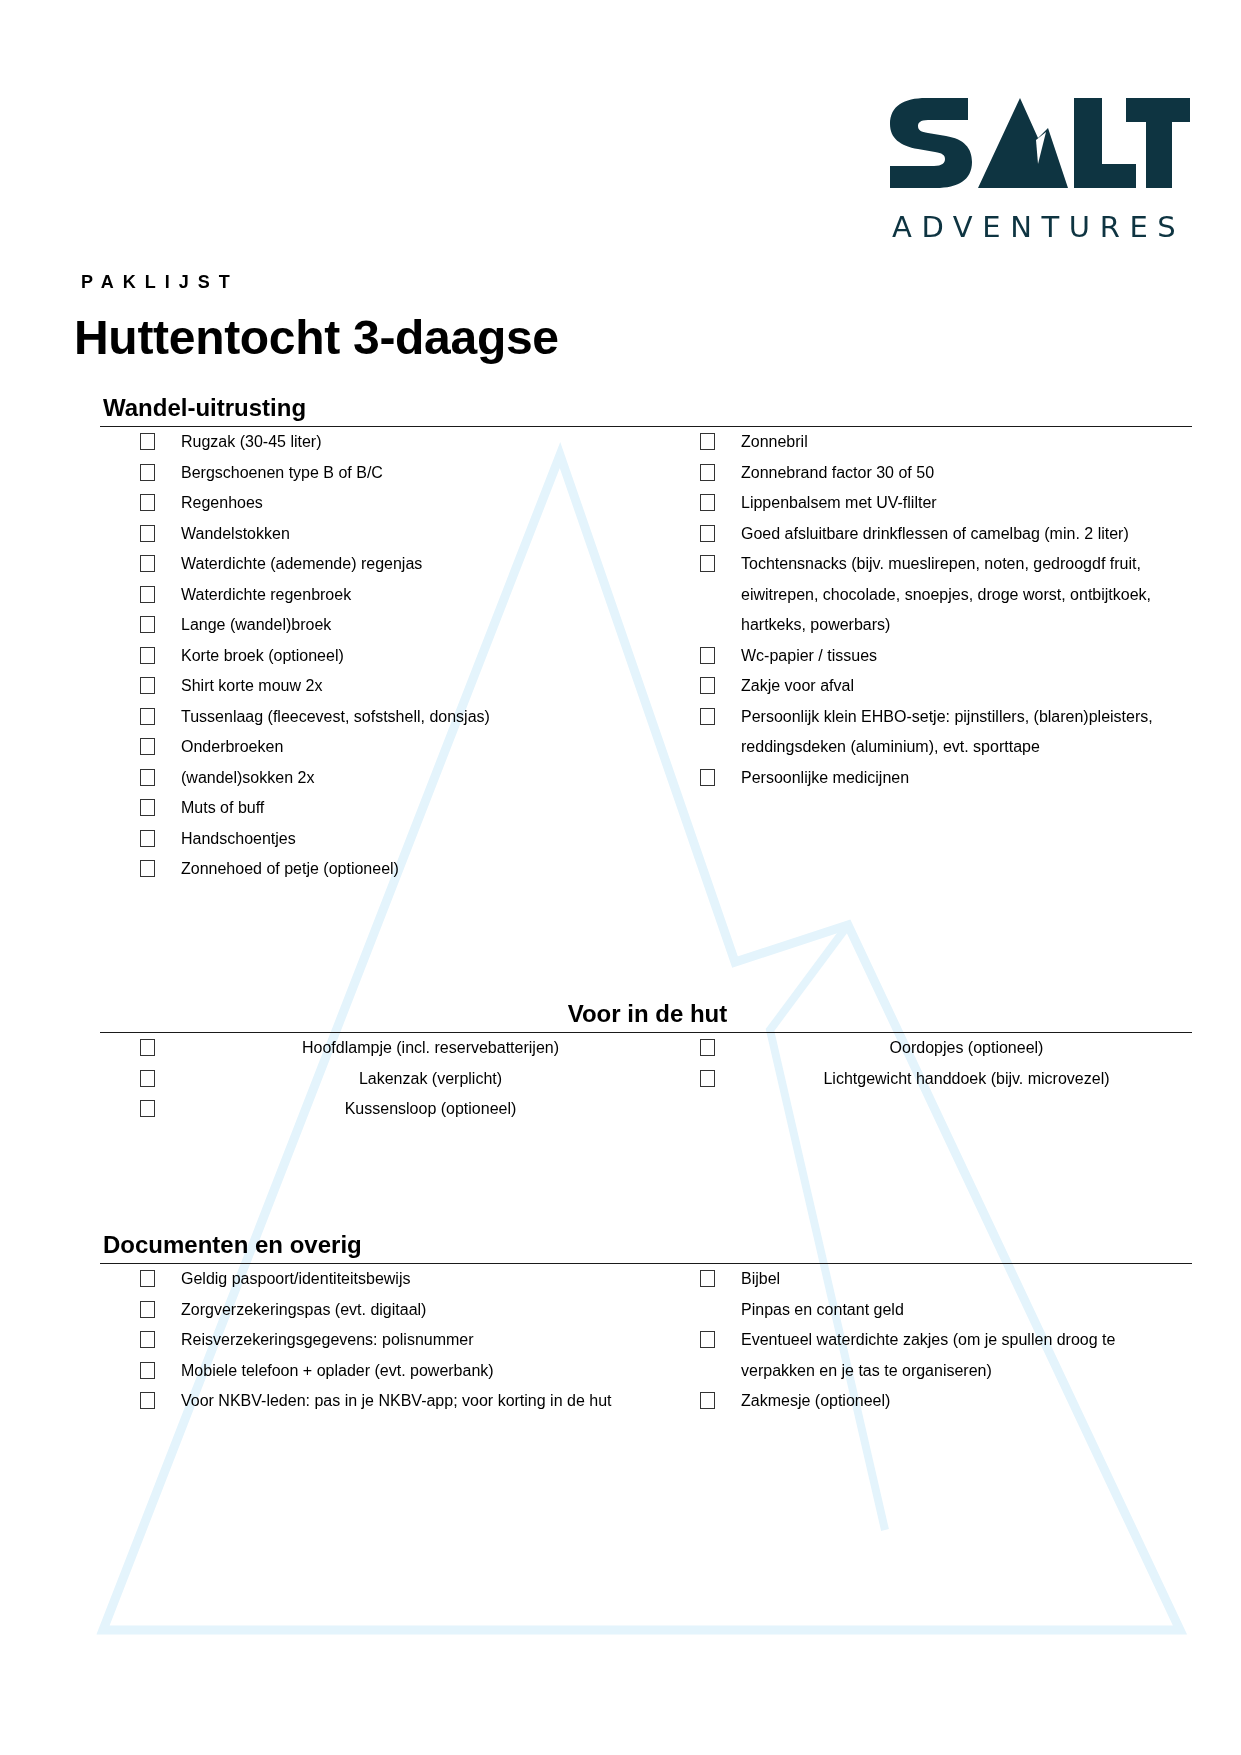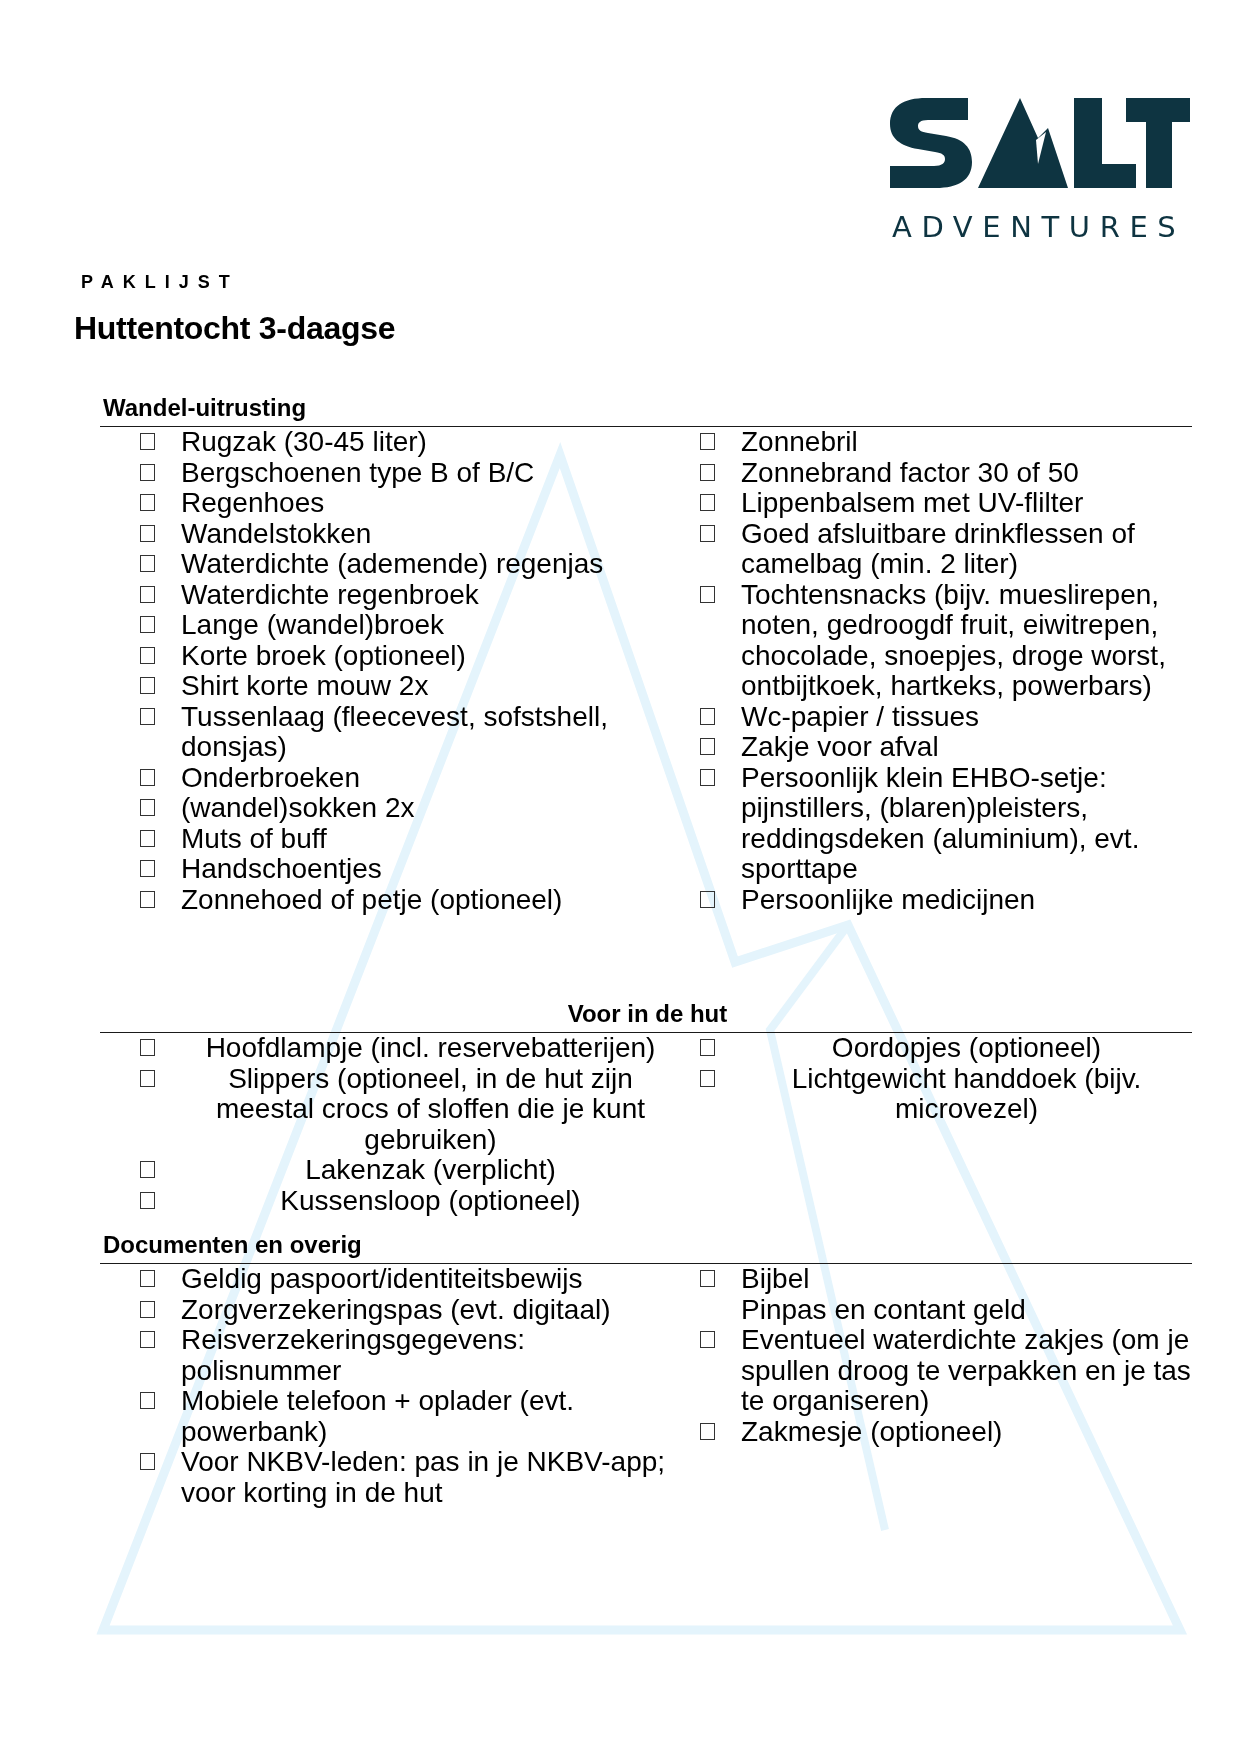--- a/index.html
+++ b/index.html
@@ -7,30 +7,30 @@
          font-family: "Liberation Sans", "DejaVu Sans", sans-serif; color: #000; }
   .watermark { position: absolute; left: 0; top: 0; width: 1241px; height: 1755px; z-index: 0; pointer-events: none; }
   .page { position: absolute; left: 0; top: 0; width: 1122px; height: 1755px; z-index: 1; }
 
   .logo { position: absolute; left: 890px; top: 96px; width: 300px; height: 150px; }
   .logo .salt { position: absolute; left: 0; top: 0; width: 300px; height: 94px; }
   .logo .adv { position: absolute; left: 2px; top: 114px; font-size: 29px; font-weight: 500;
                letter-spacing: 9.6px; color: #0e3441; font-family: "DejaVu Sans", sans-serif; white-space: nowrap; }
 
   .kicker { position: absolute; left: 75px; top: 272px; font-size: 18px; font-weight: 700; letter-spacing: 9px; margin-left: 6px; }
-  .title { position: absolute; left: 74px; top: 310px; font-size: 32px; font-weight: 700; letter-spacing: -0.3px; text-align: center; }
+  .title { position: absolute; left: 74px; top: 310px; font-size: 48px; font-weight: 700; letter-spacing: -0.3px; text-align: center; }
 
   .section { position: absolute; left: 72px; width: 1092px; margin-left: 28px; }
   .section h2 { margin: 0; font-size: 24px; font-weight: 700; height: 32px; line-height: 32px; padding-left: 3px; }
   .section .rule { height: 0; border-top: 1.5px solid #1a1a1a; margin-top: 2px; }
   .cols { display: flex; }
   .col { position: relative; }
   .col.left { width: 580px; padding-left: 40px; box-sizing: border-box; }
   .col.right { width: 512px; padding-left: 20px; box-sizing: border-box; }
-  .item { display: flex; align-items: flex-start; font-size: 28px; line-height: 30.5px; }
+  .item { display: flex; align-items: flex-start; font-size: 16px; line-height: 30.5px; }
   .cb { flex: 0 0 auto; width: 15px; height: 17px; border: 1px solid #333; margin-top: 6px; margin-right: 26px; box-sizing: border-box; background: transparent; }
   .cb.none { border-color: transparent; }
   .txt { flex: 1 1 auto; }
 </style>
 </head>
 <body>
 
 <svg class="watermark" viewBox="0 0 1241 1755" xmlns="http://www.w3.org/2000/svg">
   <polygon points="103,1630 560,455 735,962 848,925 1180,1630" fill="none" stroke="#e4f4fc" stroke-width="9" stroke-linejoin="miter"></polygon>
   <polyline points="848,925 770,1030 885,1530" fill="none" stroke="#e4f4fc" stroke-width="8" stroke-linejoin="miter"></polyline>
@@ -167,24 +167,20 @@
     <h2>Voor in de hut</h2>
     <div class="rule"></div>
     <div class="cols">
       <div class="col left">
         <div class="item">
             <span class="cb"></span>
             <span class="txt">Hoofdlampje (incl. reservebatterijen)</span>
           </div>
         <div class="item">
             <span class="cb"></span>
-            <span class="txt">Slippers (optioneel, in de hut zijn meestal crocs of sloffen die je kunt gebruiken)</span>
-          </div>
-        <div class="item">
-            <span class="cb"></span>
             <span class="txt">Lakenzak (verplicht)</span>
           </div>
         <div class="item">
             <span class="cb"></span>
             <span class="txt">Kussensloop (optioneel)</span>
           </div>
       </div>
       <div class="col right">
         <div class="item">
             <span class="cb"></span>

